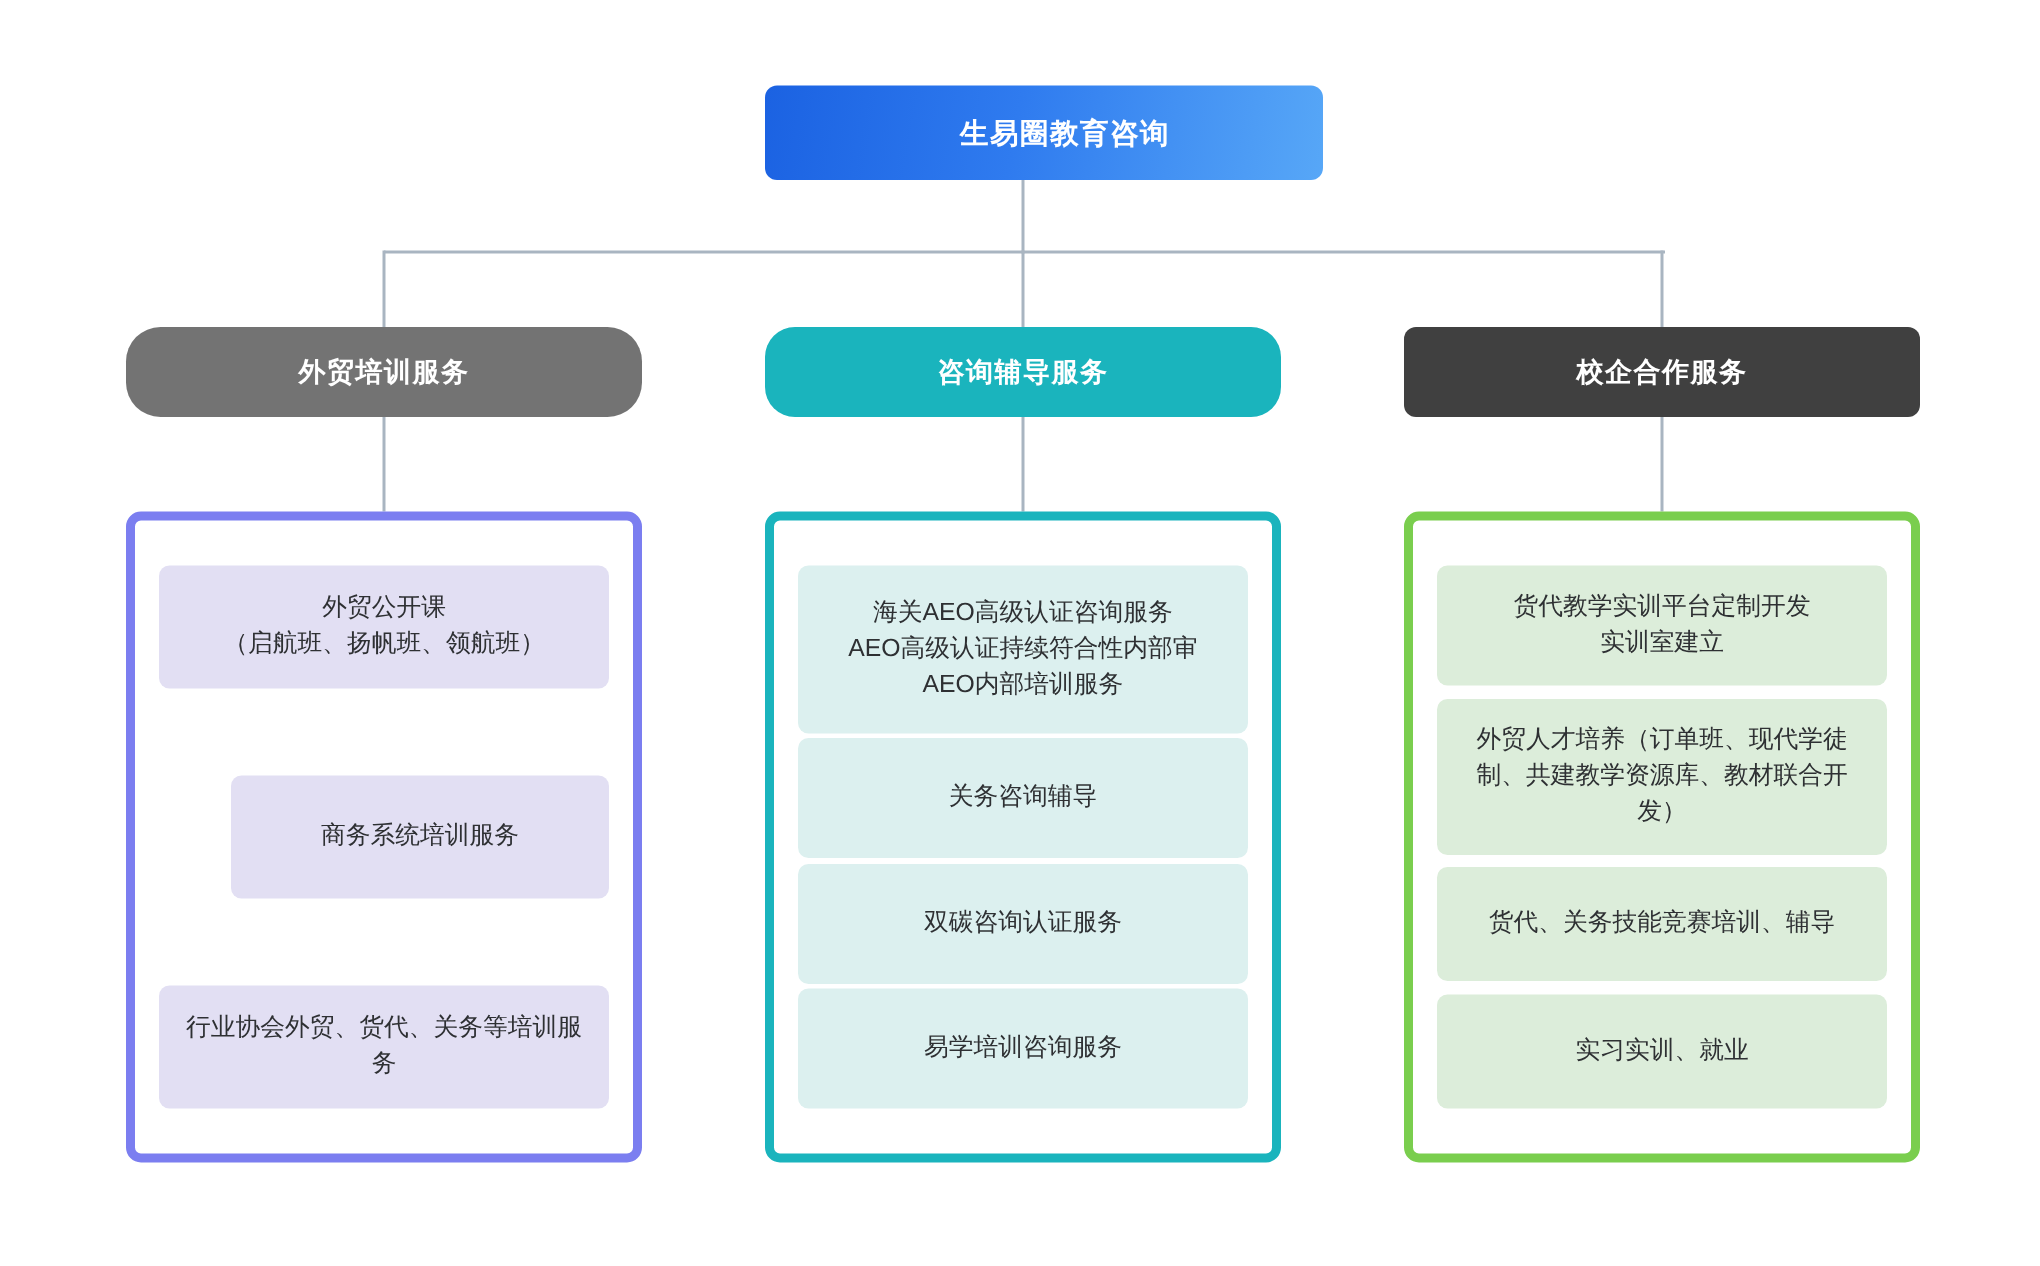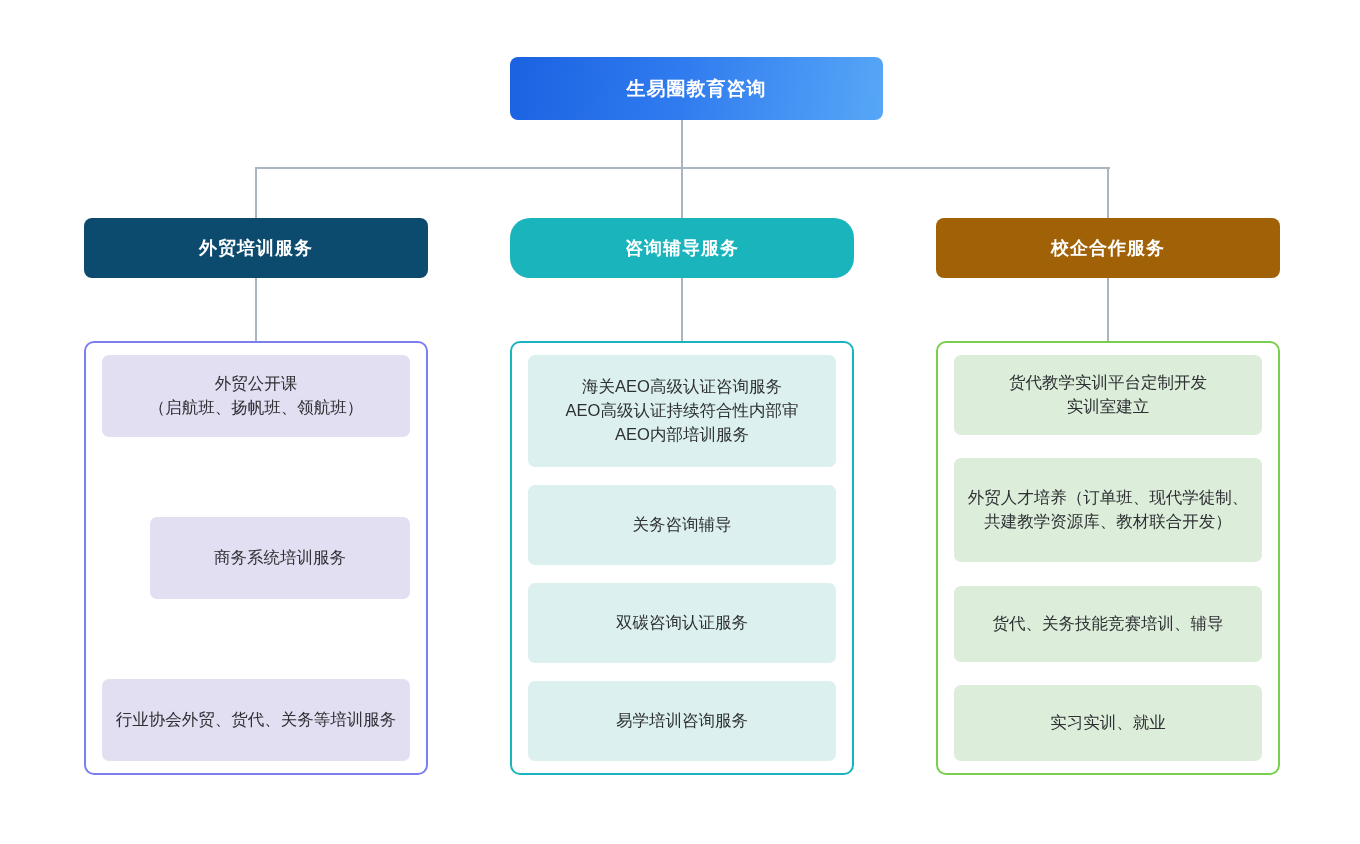--- a/index.html
+++ b/index.html
@@ -54,31 +54,32 @@
   }
   .conn-tail-1 { left: 255px; }
   .conn-tail-2 { left: 681px; }
   .conn-tail-3 { left: 1107px; }
 
   
   .root-node {
     position: absolute;
     left: 510px;
     top: 57px;
-    width: 373px;
+    width: 344px;
     height: 63px;
     border-radius: 8px;
     background: linear-gradient(100deg, #1b62e2 0%, #2f7bef 45%, #57a7f7 100%);
     display: flex;
     align-items: center;
     justify-content: center;
     color: #ffffff;
     font-size: 19px;
     font-weight: bold;
     letter-spacing: 1px;
+    padding-left: 28px;
   }
 
   
   .column {
     position: absolute;
     top: 218px;
     width: 344px;
   }
   .col-1 { left: 84px; }
   .col-2 { left: 510px; }
@@ -88,35 +89,35 @@
     height: 60px;
     border-radius: 8px;
     display: flex;
     align-items: center;
     justify-content: center;
     color: #ffffff;
     font-size: 18px;
     font-weight: bold;
     letter-spacing: 1px;
   }
-  .col-1 .col-header { background: #0c4a6e; }
+  .col-1 .col-header { background: #737373; border-radius: 23px; }
   .col-2 .col-header { background: #1ab4bd; border-radius: 20px; }
-  .col-3 .col-header { background: #a16207; }
+  .col-3 .col-header { background: #404040; }
 
   .col-panel {
     position: absolute;
     top: 123px;
     left: 0;
     width: 344px;
     height: 434px;
     box-sizing: border-box;
-    border: 2px solid #be185d;
+    border: 6px solid #be185d;
     border-radius: 10px;
     background: #ffffff;
-    padding: 12px 16px;
+    padding: 30px 16px;
     display: flex;
     flex-direction: column;
     justify-content: space-between;
   }
   .col-1 .col-panel { border-color: #7b7ef0; }
   .col-2 .col-panel { border-color: #1ab4bd; }
   .col-3 .col-panel { border-color: #7ace4e; }
 
   .chip {
     border-radius: 7px;

